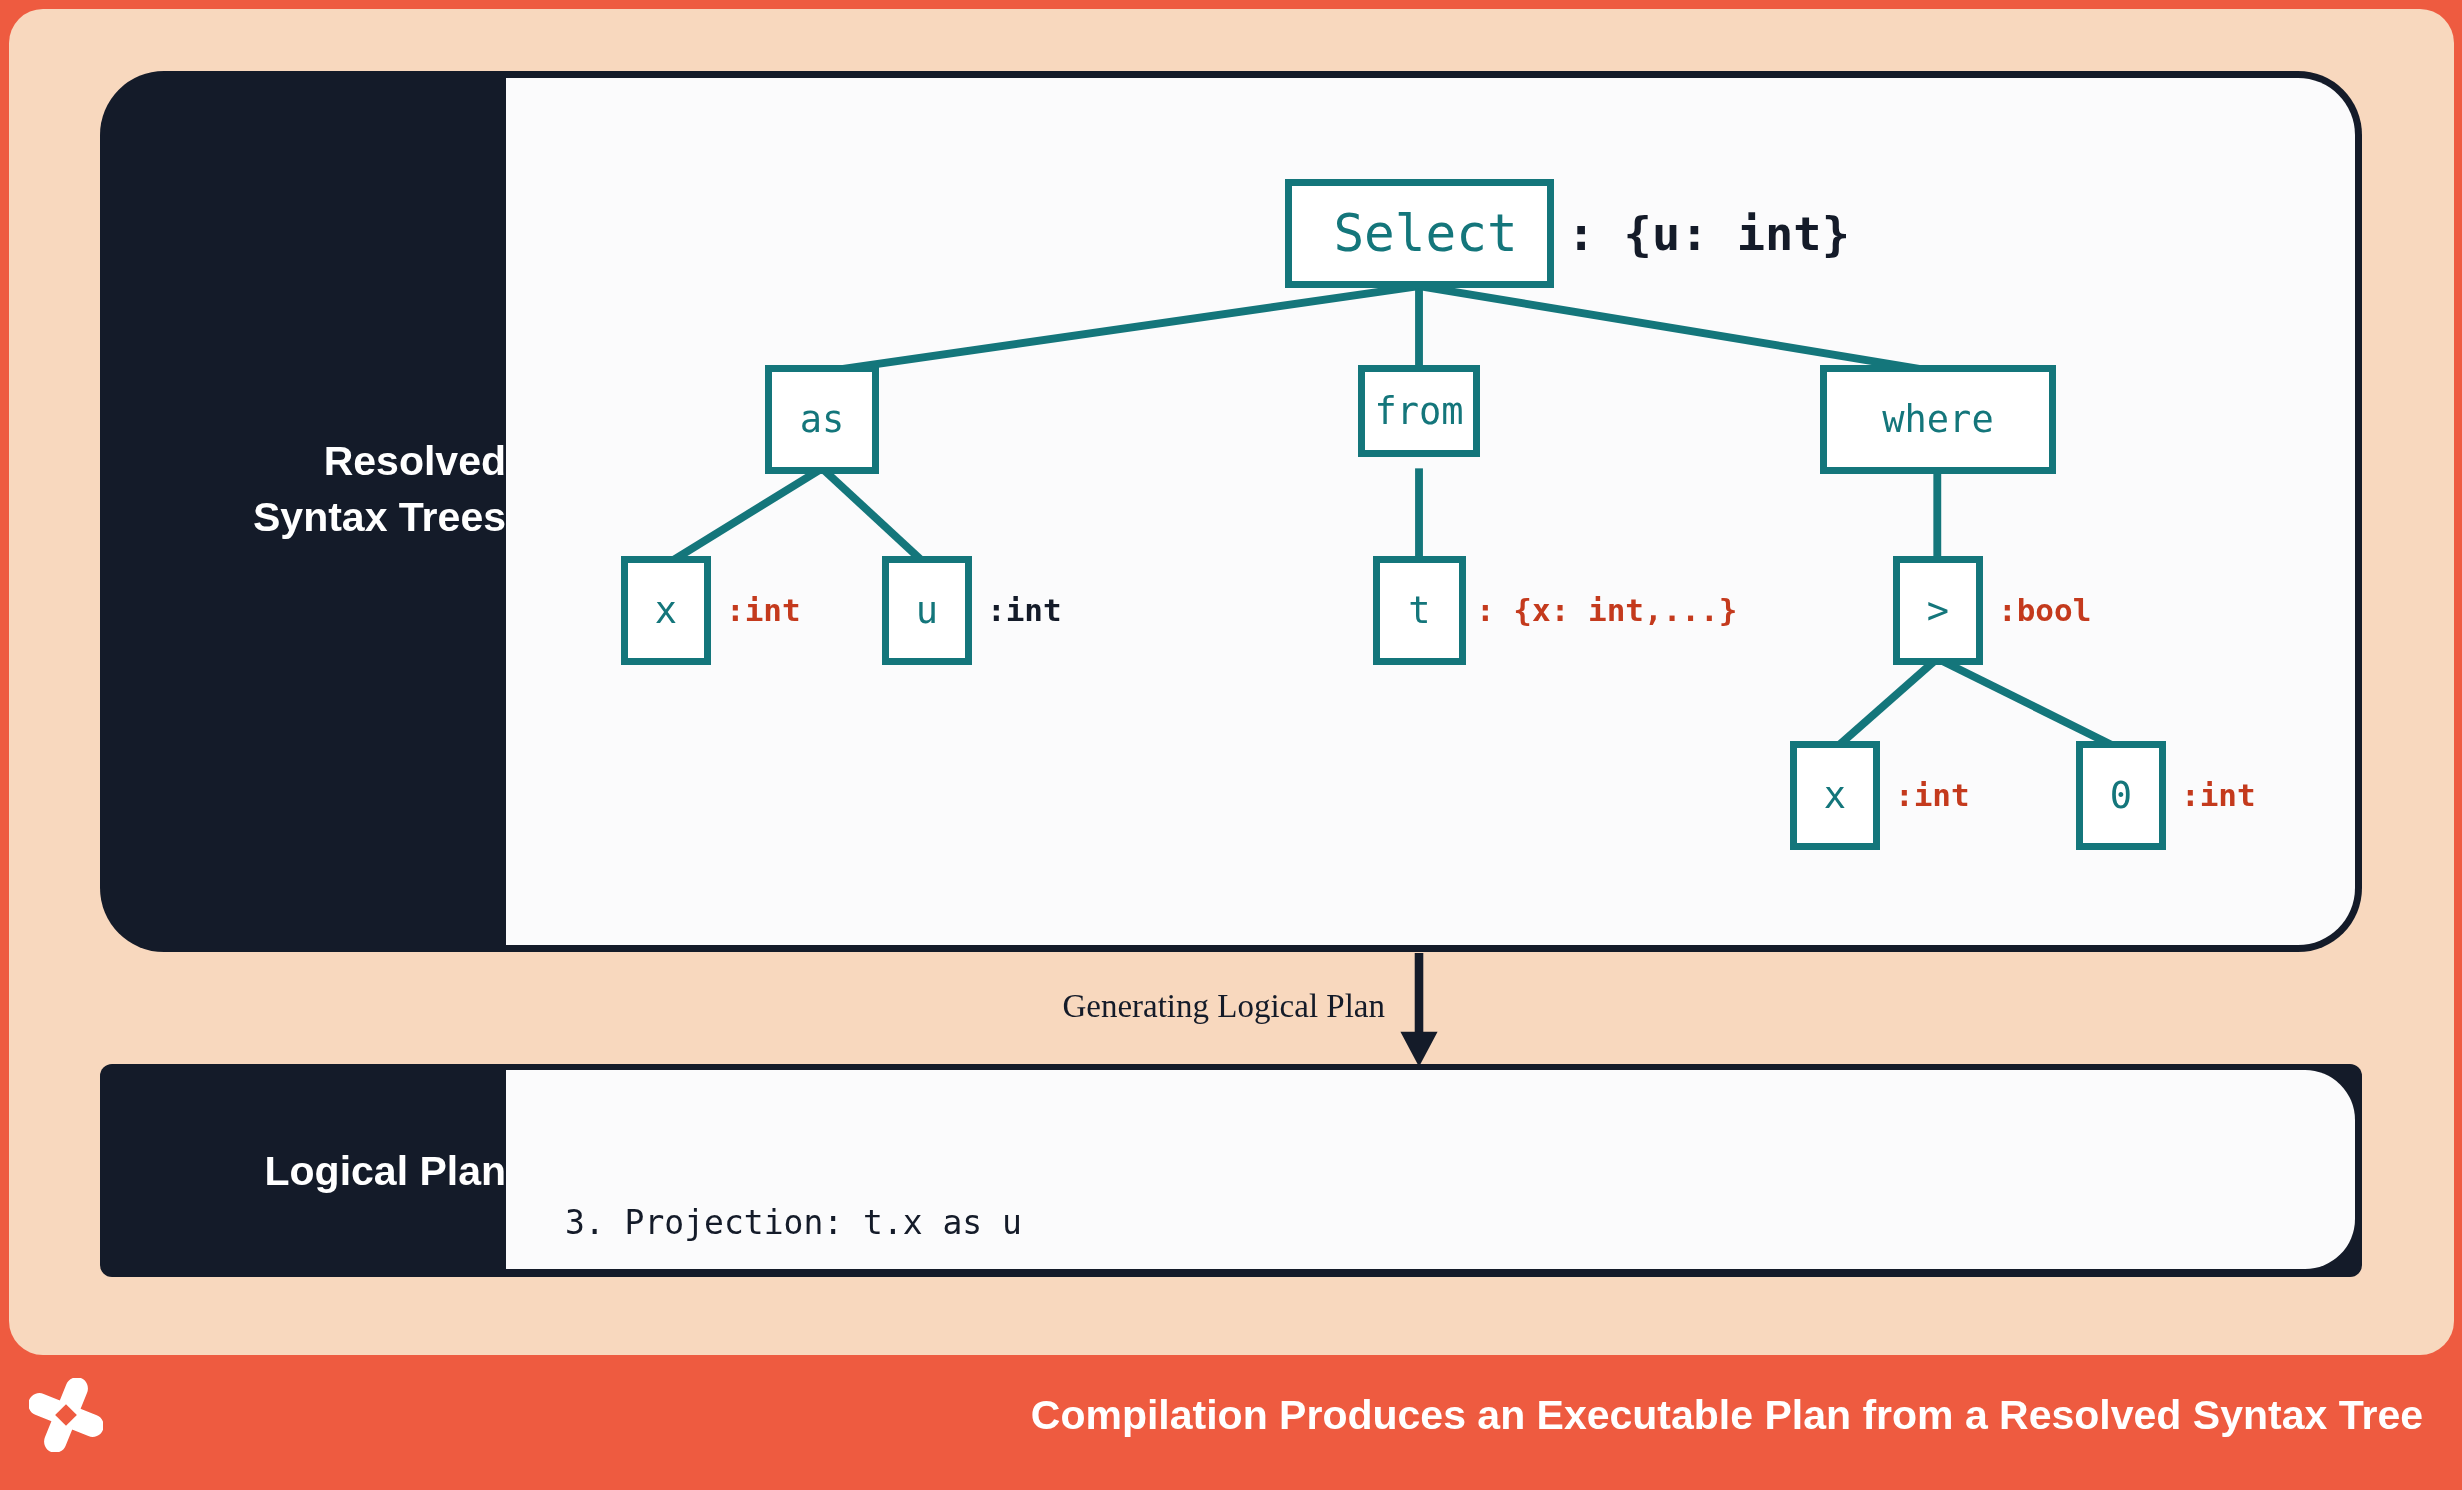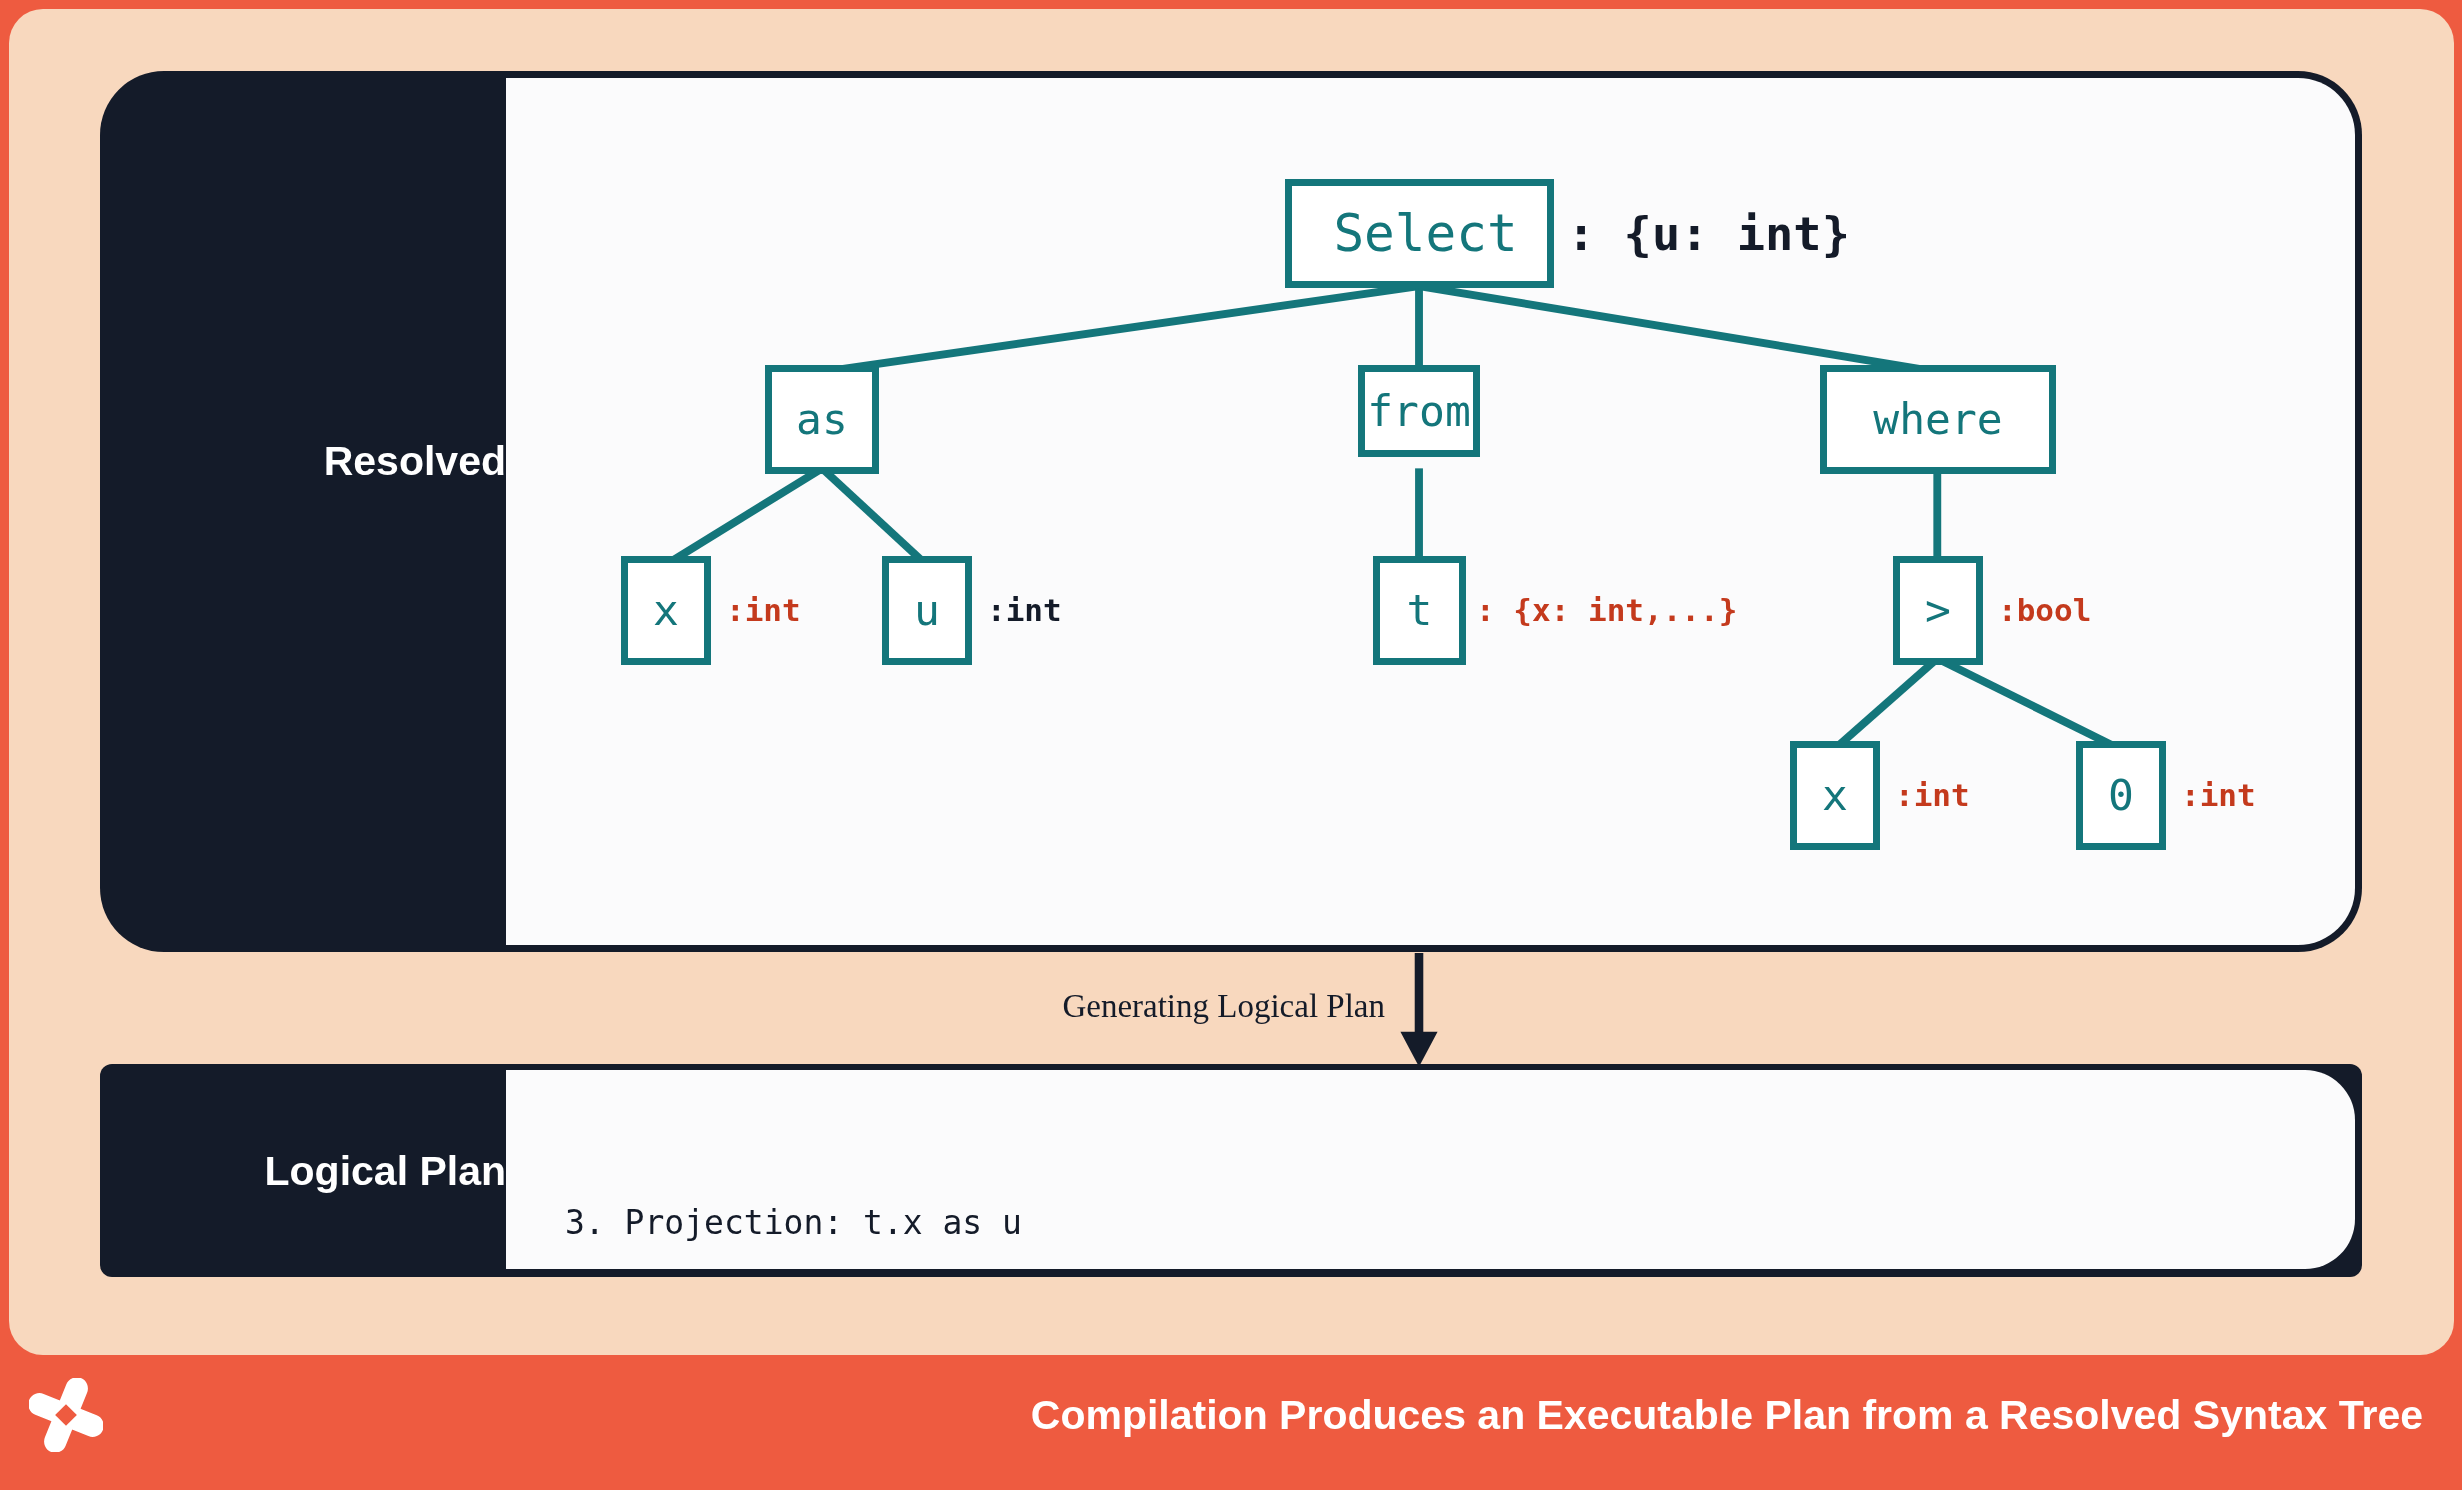--- a/index.html
+++ b/index.html
@@ -27,21 +27,21 @@
     position:absolute;left:0;width:406px;text-align:right;color:#FFFFFF;
     font-weight:bold;font-size:41px;line-height:56px;
   }
   .panel-top .sidebar-label{top:362px;}
   .panel-bottom .sidebar-label{top:82px;line-height:50px;}
   
   .tree-svg{position:absolute;left:0;top:0;width:2462px;height:1490px;pointer-events:none;}
   .node{
     position:absolute;box-sizing:border-box;border:7.1px solid #14767B;background:#FFFFFF;
     display:flex;align-items:center;justify-content:center;
-    color:#14767B;font-family:"DejaVu Sans Mono", monospace;font-size:43px;line-height:1;
+    color:#14767B;font-family:"DejaVu Sans Mono", monospace;font-size:37px;line-height:1;
   }
   .node-select{font-size:51px;padding-left:12px;}
   .ann{
     position:absolute;font-family:"DejaVu Sans Mono", monospace;font-weight:bold;
     font-size:31px;line-height:1;white-space:pre;display:flex;align-items:center;height:109px;
   }
   .ann-root{font-size:47px;}
   .ann-red{color:#C43A1D;}
   .ann-navy{color:#141B29;}
   
@@ -64,20 +64,21 @@
 </style>
 </head>
 <body>
 
 <div class="peach"></div>
 
 <div class="panel panel-top">
   <div class="panel-white"></div>
   <div class="sidebar-label">
     <div>Resolved</div>
+    <div>Syntax Trees</div>
   </div>
 </div>
 
 <svg class="tree-svg" viewBox="0 0 3444 2084" width="2462" height="1490">
   <g stroke="#14767B" stroke-width="11" fill="none">
     <line x1="1985" y1="400" x2="1150" y2="520"></line>
     <line x1="1985" y1="400" x2="1985" y2="520"></line>
     <line x1="1985" y1="400" x2="2710" y2="520"></line>
     <line x1="1150" y1="655" x2="931" y2="790"></line>
     <line x1="1150" y1="655" x2="1296" y2="790"></line>

